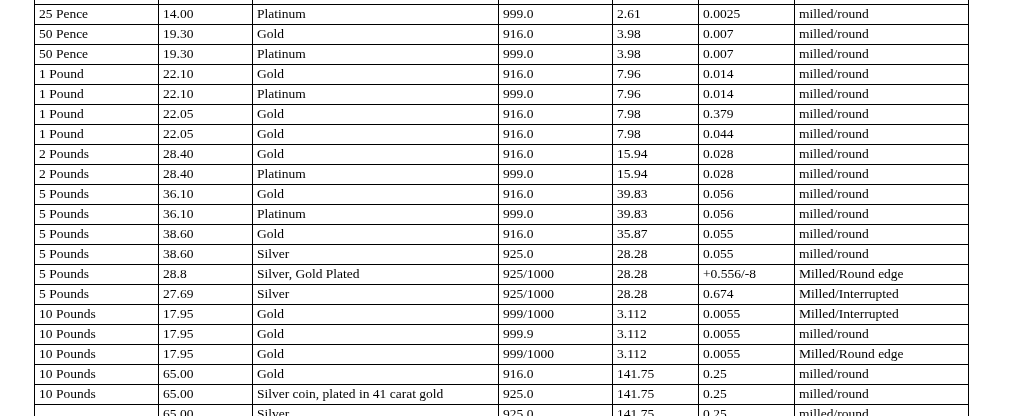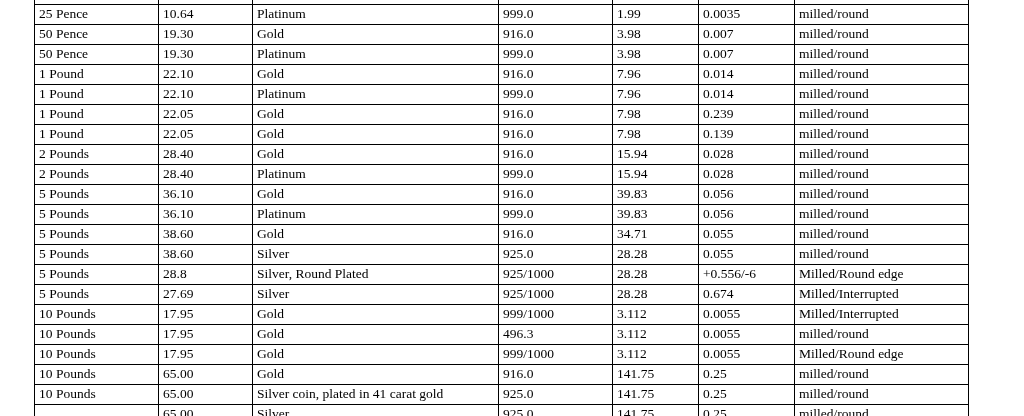--- a/index.html
+++ b/index.html
@@ -99,25 +99,25 @@
           <td></td>
           <td></td>
           <td></td>
           <td></td>
           <td></td>
         </tr>
       </tbody>
       <tbody id="rows-body">
           <tr>
             <td>25 Pence</td>
-            <td>10.64</td>
-            <td>Platinum</td>
-            <td>999.0</td>
-            <td>1.99</td>
-            <td>0.0035</td>
+            <td>14.00</td>
+            <td>Platinum</td>
+            <td>999.0</td>
+            <td>2.61</td>
+            <td>0.0025</td>
             <td>milled/round</td>
           </tr>
           <tr>
             <td>50 Pence</td>
             <td>19.30</td>
             <td>Gold</td>
             <td>916.0</td>
             <td>3.98</td>
             <td>0.007</td>
             <td>milled/round</td>
@@ -148,30 +148,30 @@
             <td>7.96</td>
             <td>0.014</td>
             <td>milled/round</td>
           </tr>
           <tr>
             <td>1 Pound</td>
             <td>22.05</td>
             <td>Gold</td>
             <td>916.0</td>
             <td>7.98</td>
-            <td>0.239</td>
+            <td>0.379</td>
             <td>milled/round</td>
           </tr>
           <tr>
             <td>1 Pound</td>
             <td>22.05</td>
             <td>Gold</td>
             <td>916.0</td>
             <td>7.98</td>
-            <td>0.139</td>
+            <td>0.044</td>
             <td>milled/round</td>
           </tr>
           <tr>
             <td>2 Pounds</td>
             <td>28.40</td>
             <td>Gold</td>
             <td>916.0</td>
             <td>15.94</td>
             <td>0.028</td>
             <td>milled/round</td>
@@ -201,40 +201,40 @@
             <td>999.0</td>
             <td>39.83</td>
             <td>0.056</td>
             <td>milled/round</td>
           </tr>
           <tr>
             <td>5 Pounds</td>
             <td>38.60</td>
             <td>Gold</td>
             <td>916.0</td>
-            <td>34.71</td>
+            <td>35.87</td>
             <td>0.055</td>
             <td>milled/round</td>
           </tr>
           <tr>
             <td>5 Pounds</td>
             <td>38.60</td>
             <td>Silver</td>
             <td>925.0</td>
             <td>28.28</td>
             <td>0.055</td>
             <td>milled/round</td>
           </tr>
           <tr>
             <td>5 Pounds</td>
             <td>28.8</td>
-            <td>Silver, Round Plated</td>
+            <td>Silver, Gold Plated</td>
             <td>925/1000</td>
             <td>28.28</td>
-            <td>+0.556/-6</td>
+            <td>+0.556/-8</td>
             <td>Milled/Round edge</td>
           </tr>
           <tr>
             <td>5 Pounds</td>
             <td>27.69</td>
             <td>Silver</td>
             <td>925/1000</td>
             <td>28.28</td>
             <td>0.674</td>
             <td>Milled/Interrupted</td>
@@ -245,21 +245,21 @@
             <td>Gold</td>
             <td>999/1000</td>
             <td>3.112</td>
             <td>0.0055</td>
             <td>Milled/Interrupted</td>
           </tr>
           <tr>
             <td>10 Pounds</td>
             <td>17.95</td>
             <td>Gold</td>
-            <td>496.3</td>
+            <td>999.9</td>
             <td>3.112</td>
             <td>0.0055</td>
             <td>milled/round</td>
           </tr>
           <tr>
             <td>10 Pounds</td>
             <td>17.95</td>
             <td>Gold</td>
             <td>999/1000</td>
             <td>3.112</td>

